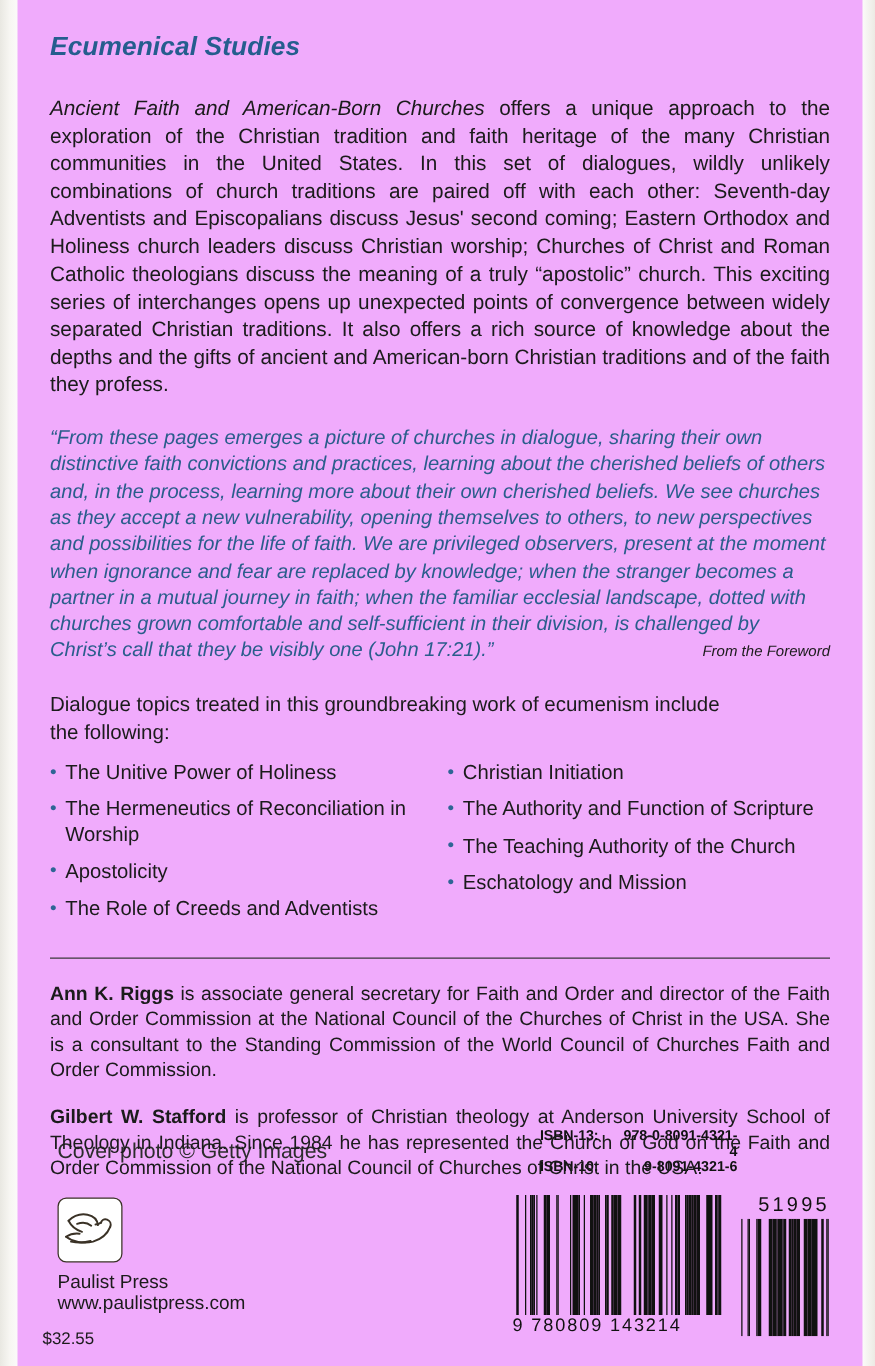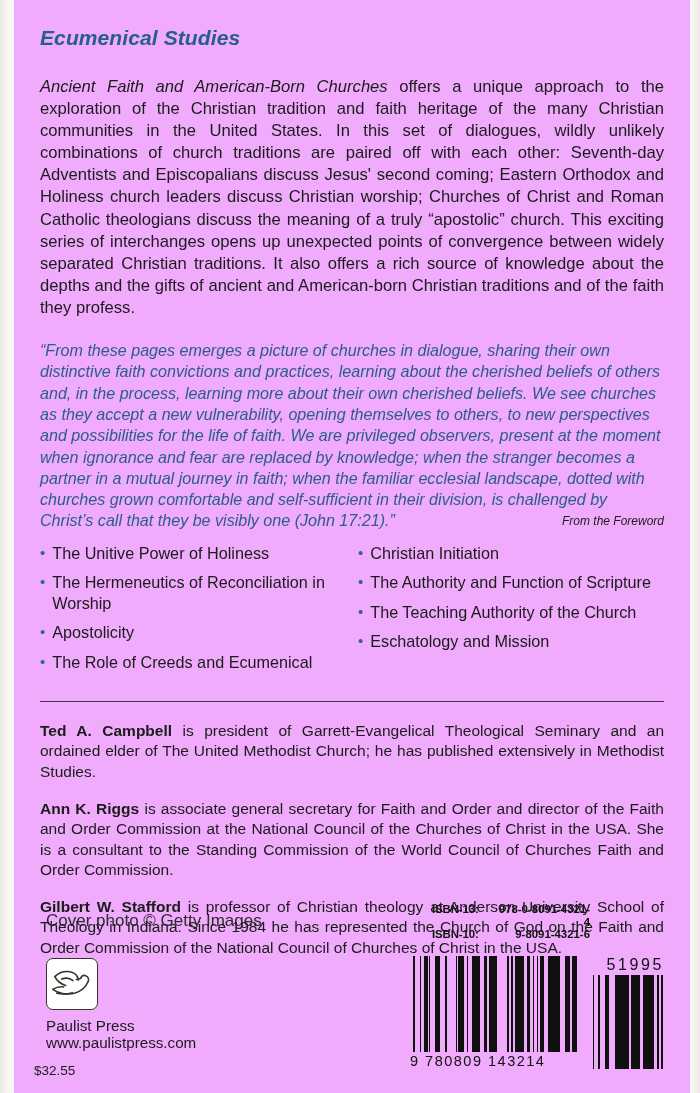--- a/index.html
+++ b/index.html
@@ -249,38 +249,39 @@
 
     <h1 class="series-title">Ecumenical Studies</h1>
 
     <p class="blurb"><span class="bk-title">Ancient Faith and American-Born Churches</span><span> offers a unique approach to the exploration of the Christian tradition and faith heritage of the many Christian communities in the United States. In this set of dialogues, wildly unlikely combinations of church traditions are paired off with each other: Seventh-day Adventists and Episcopalians discuss Jesus' second coming; Eastern Orthodox and Holiness church leaders discuss Christian worship; Churches of Christ and Roman Catholic theologians discuss the meaning of a truly “apostolic” church. This exciting series of interchanges opens up unexpected points of convergence between widely separated Christian traditions. It also offers a rich source of knowledge about the depths and the gifts of ancient and American-born Christian traditions and of the faith they profess.</span></p>
 
     <div class="quote-block">
       <p class="quote-text">“From these pages emerges a picture of churches in dialogue, sharing their own distinctive faith convictions and practices, learning about the cherished beliefs of others and, in the process, learning more about their own cherished beliefs. We see churches as they accept a new vulnerability, opening themselves to others, to new perspectives and possibilities for the life of faith. We are privileged observers, present at the moment when ignorance and fear are replaced by knowledge; when the stranger becomes a partner in a mutual journey in faith; when the familiar ecclesial landscape, dotted with churches grown comfortable and self-sufficient in their division, is challenged by Christ’s call that they be visibly one (John 17:21).”</p>
       <p class="quote-attrib">From the Foreword</p>
     </div>
 
+    <p class="topics-intro">Dialogue topics treated in this groundbreaking work of ecumenism include the following:</p>
 
     <div class="topics-cols">
       <div class="topics-col left">
         <div class="topic-item">
           <span class="topic-bullet">•</span>
           <span class="topic-label">The Unitive Power of Holiness</span>
         </div>
         <div class="topic-item">
           <span class="topic-bullet">•</span>
           <span class="topic-label">The Hermeneutics of Reconciliation in Worship</span>
         </div>
         <div class="topic-item">
           <span class="topic-bullet">•</span>
           <span class="topic-label">Apostolicity</span>
         </div>
         <div class="topic-item">
           <span class="topic-bullet">•</span>
-          <span class="topic-label">The Role of Creeds and Ecumenical</span>
+          <span class="topic-label">The Role of Creeds and Adventists</span>
         </div>
       </div>
 
       <div class="topics-col right">
         <div class="topic-item">
           <span class="topic-bullet">•</span>
           <span class="topic-label">Christian Initiation</span>
         </div>
         <div class="topic-item">
           <span class="topic-bullet">•</span>
@@ -293,21 +294,20 @@
         <div class="topic-item">
           <span class="topic-bullet">•</span>
           <span class="topic-label">Eschatology and Mission</span>
         </div>
       </div>
     </div>
 
     <div class="divider"></div>
 
     <div class="bios">
-      <p class="bio"><span class="bio-name">Ted A. Campbell</span><span> is president of Garrett-Evangelical Theological Seminary and an ordained elder of The United Methodist Church; he has published extensively in Methodist Studies.</span></p>
       <p class="bio"><span class="bio-name">Ann K. Riggs</span><span> is associate general secretary for Faith and Order and director of the Faith and Order Commission at the National Council of the Churches of Christ in the USA. She is a consultant to the Standing Commission of the World Council of Churches Faith and Order Commission.</span></p>
       <p class="bio"><span class="bio-name">Gilbert W. Stafford</span><span> is professor of Christian theology at Anderson University School of Theology in Indiana. Since 1984 he has represented the Church of God on the Faith and Order Commission of the National Council of Churches of Christ in the USA.</span></p>
     </div>
 
   </div>
 
   <div class="footer">
 
     <div class="credit">Cover photo © Getty Images</div>
 

